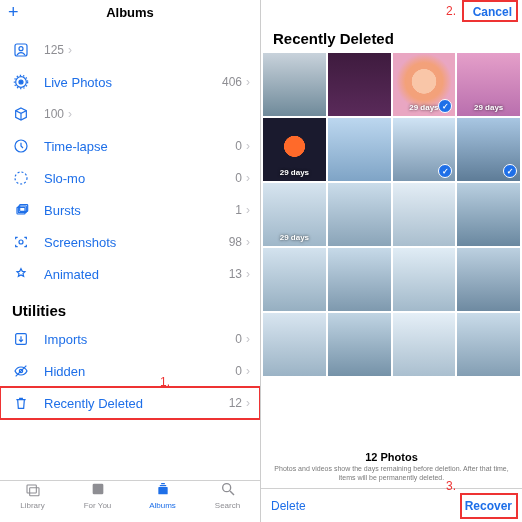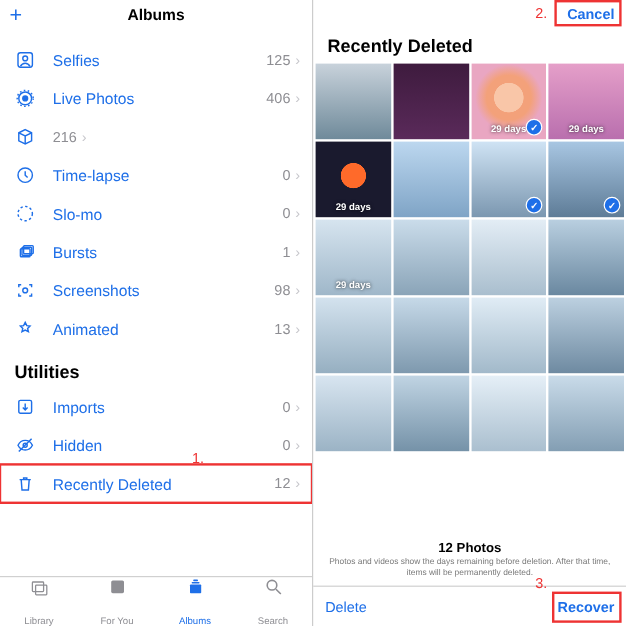--- a/index.html
+++ b/index.html
@@ -16,21 +16,21 @@
   .row.trunc { height:10px; color:#7f7f7f; }
   .ricon { width:18px; display:flex; justify-content:center; margin-right:14px; }
   .ricon svg, .ricon span { color:#1e6fe8; }
   .rlabel { flex:1; }
   .rcount { color:#8e8e93; font-size:12px; margin-right:4px; }
   .chev { color:#c7c7cc; font-size:12px; }
   .section-h { padding:12px 12px 4px; font-size:15px; font-weight:700; color:#000; }
   .hl { outline:2px solid #e33; outline-offset:-1px; }
   .annot { position:absolute; color:#e33; font-size:12px; }
   .tabbar { height:42px; border-top:1px solid #d0d0d0; display:flex; }
-  .tab { flex:1; display:flex; flex-direction:column; align-items:center; justify-content:space-between; gap:2px; color:#8e8e93; font-size:8px; }
+  .tab { flex:1; display:flex; flex-direction:column; align-items:center; justify-content:flex-start; gap:2px; color:#8e8e93; font-size:8px; }
   .tab.active { color:#1e6fe8; }
   .tab .ticon svg { width:18px; height:16px; }
 
   
   .rhdr { height:24px; display:flex; align-items:center; justify-content:flex-end; padding-right:10px; position:relative; }
   .cancel { color:#1e6fe8; font-size:12px; font-weight:600; }
   .cancelbox { position:absolute; right:4px; top:0; width:56px; height:22px; border:2px solid #e33; }
   .rtitle { font-size:15px; font-weight:700; padding:6px 12px 6px; }
   .grid { flex:1; display:grid; grid-template-columns:repeat(4,1fr); grid-auto-rows:63px; gap:2px; padding:0 2px; position:relative; }
   .cell { position:relative; overflow:hidden; }
@@ -84,21 +84,20 @@
 
     <div id="media-rows">
         <div class="row">
           <span class="ricon">
             <svg viewBox="0 0 24 24" width="16" height="16" fill="none" stroke="currentColor" stroke-width="1.8">
               <rect x="3" y="3" width="18" height="18" rx="3"></rect>
               <circle cx="12" cy="10" r="3"></circle>
               <path d="M6 20c1.5-3 4-4 6-4s4.5 1 6 4"></path>
             </svg>
           </span>
-          <span class="rlabel">Selfies</span>
           <span class="rcount">125</span>
           <span class="chev">›</span>
         </div>
         <div class="row">
           <span class="ricon">
             <svg viewBox="0 0 24 24" width="16" height="16" fill="none" stroke="currentColor" stroke-width="1.8">
               <circle cx="12" cy="12" r="3" fill="currentColor"></circle>
               <circle cx="12" cy="12" r="8"></circle>
               <circle cx="12" cy="12" r="10" stroke-dasharray="2 3"></circle>
             </svg>
@@ -107,21 +106,21 @@
           <span class="rcount">406</span>
           <span class="chev">›</span>
         </div>
         <div class="row">
           <span class="ricon">
             <svg viewBox="0 0 24 24" width="16" height="16" fill="none" stroke="currentColor" stroke-width="1.8">
               <path d="M12 3l8 4v10l-8 4-8-4V7z"></path>
               <path d="M4 7l8 4 8-4M12 11v10"></path>
             </svg>
           </span>
-          <span class="rcount">216</span>
+          <span class="rcount">100</span>
           <span class="chev">›</span>
         </div>
         <div class="row">
           <span class="ricon">
             <svg viewBox="0 0 24 24" width="16" height="16" fill="none" stroke="currentColor" stroke-width="1.8">
               <circle cx="12" cy="12" r="9"></circle>
               <path d="M12 7v5l3 3"></path>
             </svg>
           </span>
           <span class="rlabel">Time-lapse</span>

